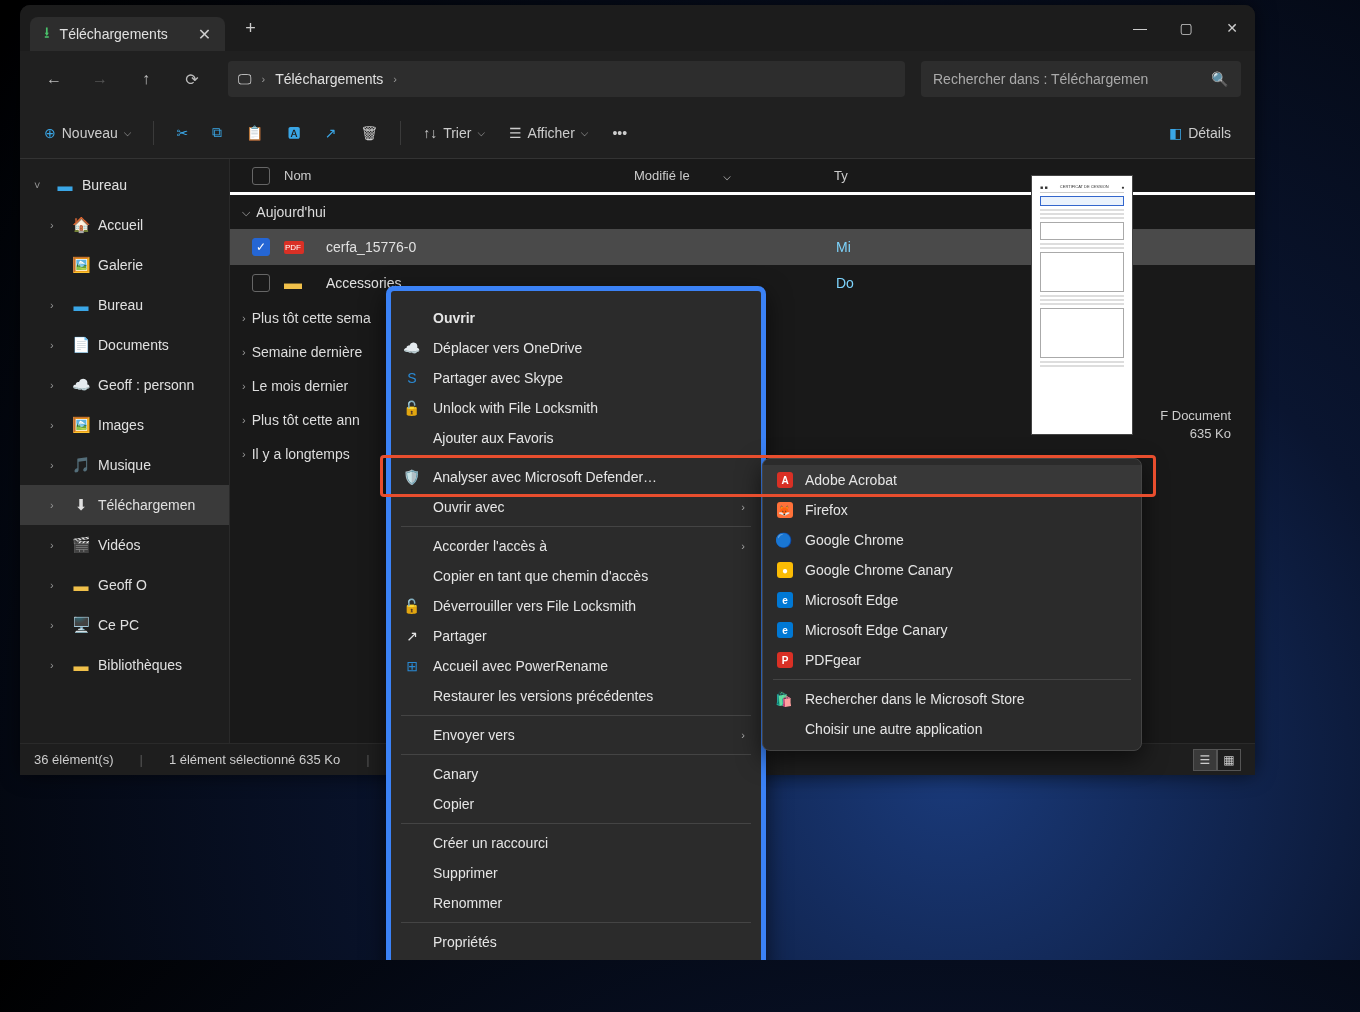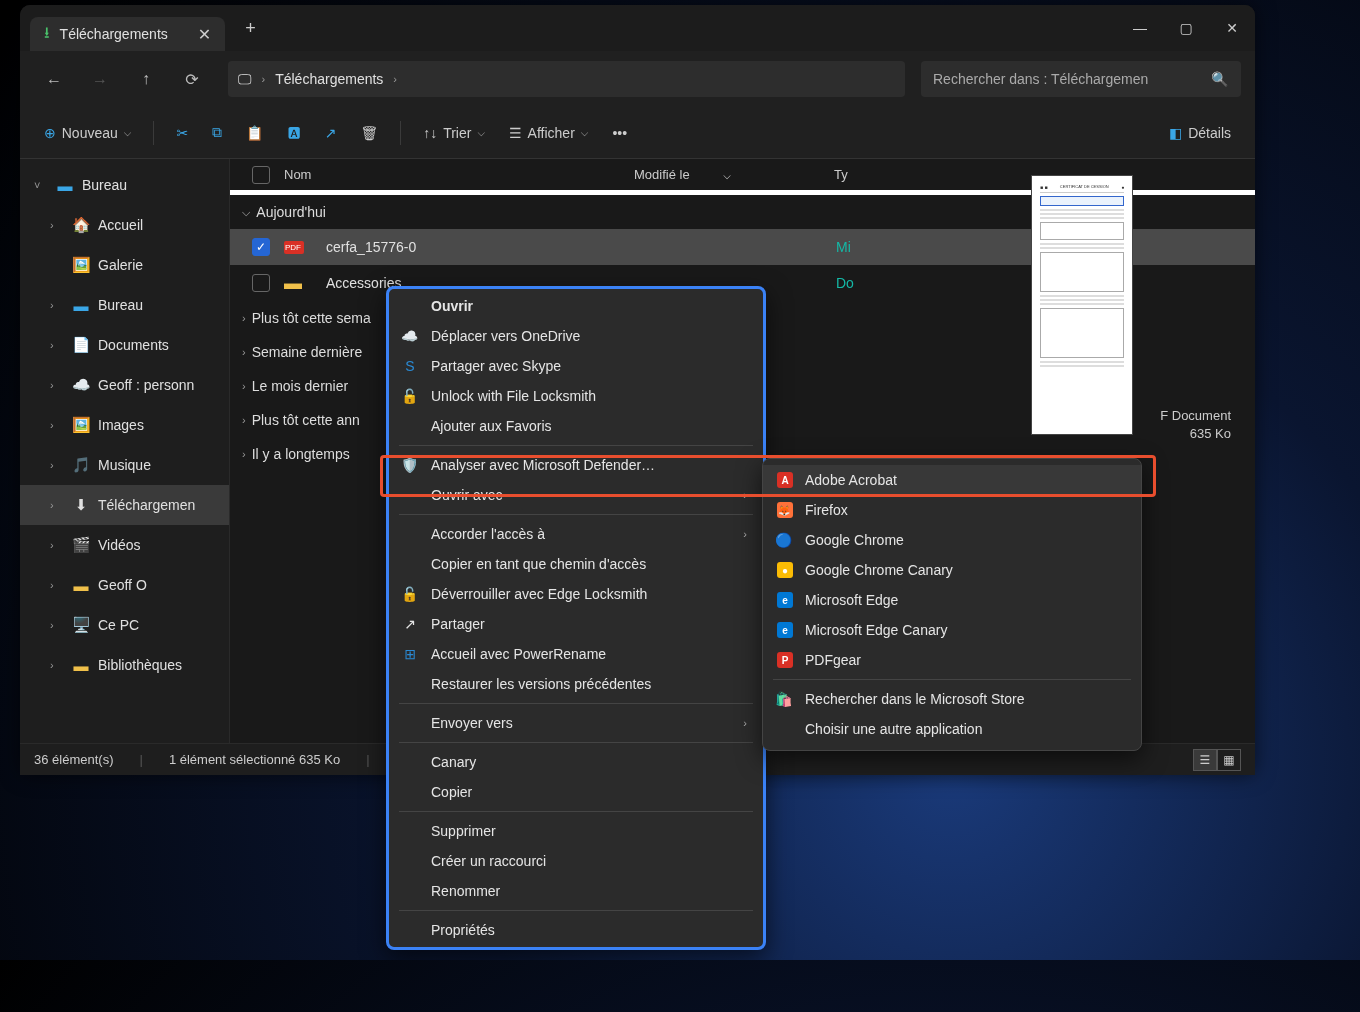--- a/index.html
+++ b/index.html
@@ -125,21 +125,21 @@
     flex-direction: column;
     position: relative;
   }
   .colhead {
     height: 36px;
     display: flex;
     align-items: center;
     padding-left: 22px;
     font-size: 13px;
     color: #ccc;
-    border-bottom: 5px solid #ffffff;
+    border-bottom: 3px solid #ffffff;
   }
   .colhead .chk { width: 18px; height: 18px; border: 1px solid #666; border-radius: 3px; margin-right: 14px; }
   .col-name { width: 350px; }
   .col-mod { width: 200px; }
   .col-type { width: 100px; }
   .group-row {
     display:flex; align-items:center;
     height: 34px;
     padding-left: 12px;
     font-size: 14px;
@@ -152,21 +152,21 @@
     height: 36px;
     padding-left: 22px;
     font-size: 14px;
   }
   .file-row.sel { background: #4a4a4a; }
   .file-row .chk { width: 18px; height: 18px; border: 1px solid #666; border-radius: 3px; margin-right: 14px; display:flex; align-items:center; justify-content:center; }
   .file-row.sel .chk { background:#2566d4; border-color:#2566d4; color:white; font-size:12px; }
   .file-row .fic { width: 20px; margin-right: 22px; }
   .file-row .fname { width: 310px; }
   .file-row .fmod { width: 200px; color:#ccc; }
-  .file-row .ftype { color:#14b8a6; }
+  .file-row .ftype { color:#7dd3fc; }
   .preview {
     position: absolute;
     right: 24px; top: 6px;
     width: 200px;
     display:flex; align-items:center;
   }
   .preview-doc {
     width: 190px; height: 260px;
     background: white;
     border: 1px solid #444;
@@ -193,24 +193,24 @@
   .view-toggles { margin-left:auto; display:flex; }
   .vt { width:24px; height:22px; border:1px solid #555; display:flex; align-items:center; justify-content:center; font-size:12px; }
   .vt.active { background:#3a3a3a; }
 
   
   .ctx {
     position: absolute;
     left: 386px; top: 286px;
     width: 380px;
     background: #2b2b2b;
-    border: 3px solid #3b82f6;
+    border: 5px solid #3b82f6;
     border-radius: 8px;
     box-shadow: 0 8px 24px rgba(0,0,0,0.6);
-    padding: 2px 0;
+    padding: 12px 0;
     z-index: 100;
   }
   .ctx-item {
     display:flex; align-items:center;
     height: 30px;
     padding: 0 16px 0 42px;
     font-size: 14px;
     color: #e5e5e5;
     position: relative;
   }
@@ -516,21 +516,21 @@
     <div class="ctx-sep"></div>
     <div class="ctx-item">
       <span>Accorder l'accès à</span>
       <span class="arrow">›</span>
     </div>
     <div class="ctx-item">
       <span>Copier en tant que chemin d'accès</span>
     </div>
     <div class="ctx-item">
       <span class="cic">🔓</span>
-      <span>Déverrouiller avec Edge Locksmith</span>
+      <span>Déverrouiller vers File Locksmith</span>
     </div>
     <div class="ctx-item">
       <span class="cic">↗</span>
       <span>Partager</span>
     </div>
     <div class="ctx-item">
       <span class="cic" style="color: rgb(42, 138, 212);">⊞</span>
       <span>Accueil avec PowerRename</span>
     </div>
     <div class="ctx-item">
@@ -543,24 +543,24 @@
     </div>
     <div class="ctx-sep"></div>
     <div class="ctx-item">
       <span>Canary</span>
     </div>
     <div class="ctx-item">
       <span>Copier</span>
     </div>
     <div class="ctx-sep"></div>
     <div class="ctx-item">
+      <span>Créer un raccourci</span>
+    </div>
+    <div class="ctx-item">
       <span>Supprimer</span>
-    </div>
-    <div class="ctx-item">
-      <span>Créer un raccourci</span>
     </div>
     <div class="ctx-item">
       <span>Renommer</span>
     </div>
     <div class="ctx-sep"></div>
     <div class="ctx-item">
       <span>Propriétés</span>
     </div>
   </div>
 

